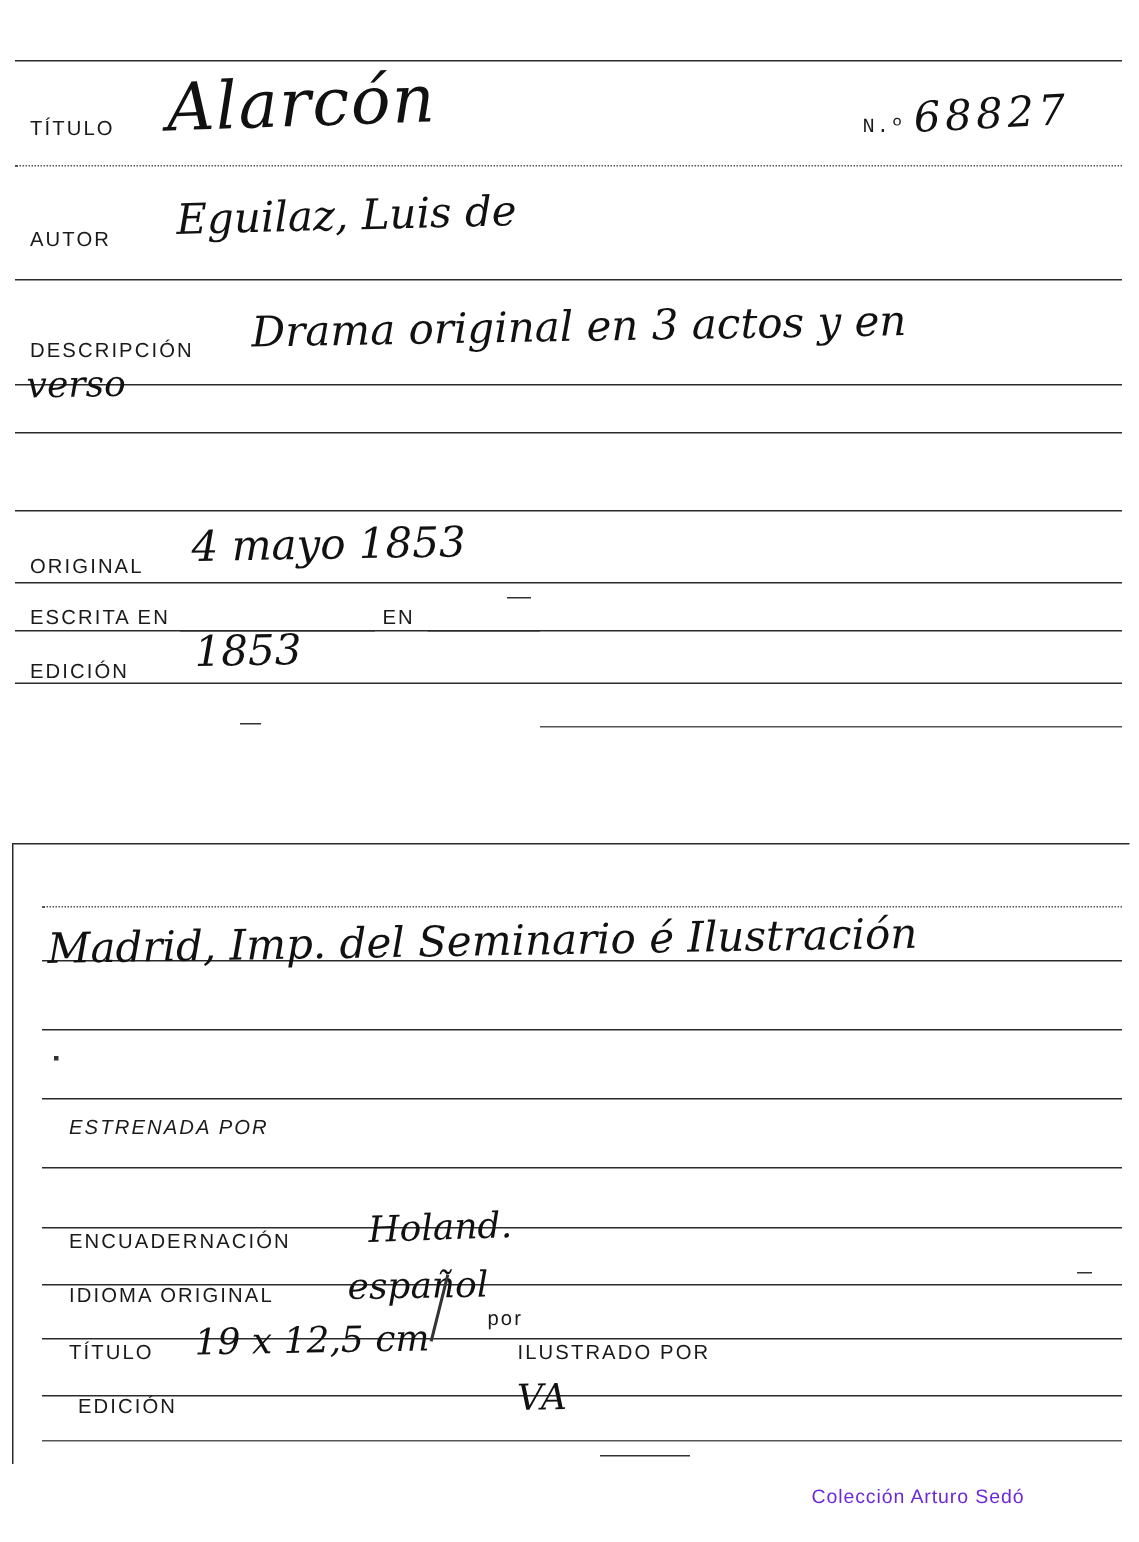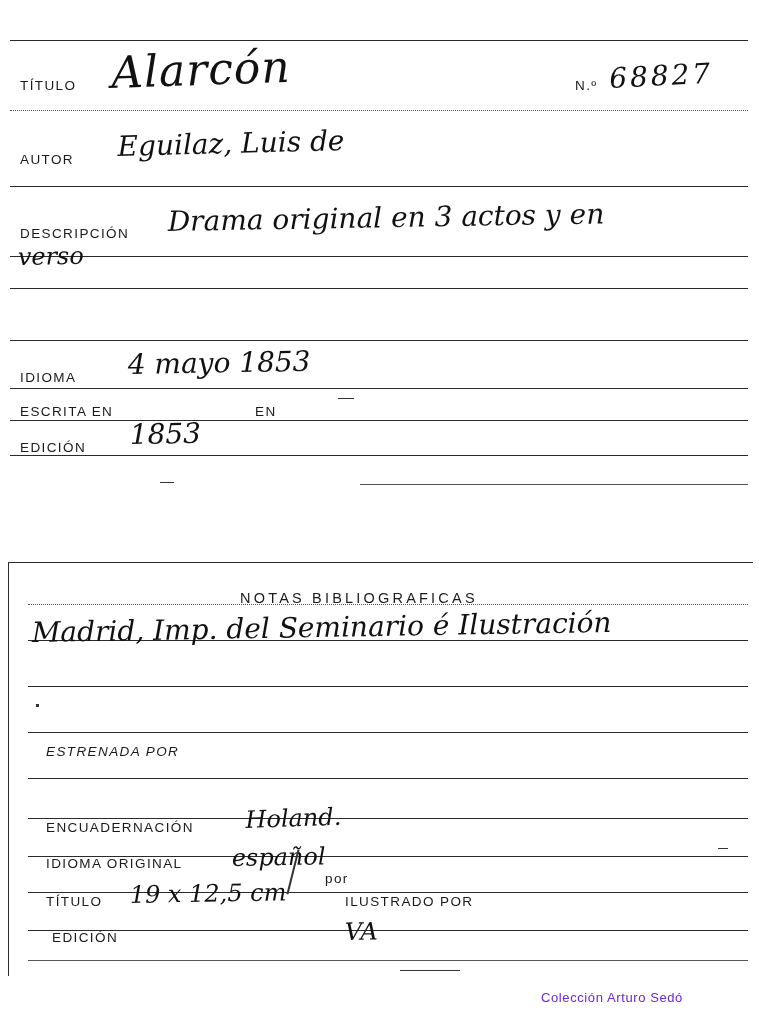--- a/index.html
+++ b/index.html
@@ -103,24 +103,24 @@
   <div class="rule" style="left:10px;  top:340px; width:738px;"></div>
   <div class="rule" style="left:10px;  top:388px; width:738px;"></div>
   <div class="rule" style="left:10px;  top:420px; width:738px;"></div>
   <div class="rule" style="left:10px;  top:455px; width:738px;"></div>
   <div class="rule thin" style="left:360px; top:484px; width:388px;"></div>
 
   <div class="rule" style="left:120px; top:420px; width:130px;"></div>
   <div class="rule" style="left:285px; top:420px; width:75px;"></div>
 
   <span class="lbl" style="left:20px; top:78px;">TÍTULO</span>
-  <span class="lbl" style="left:575px; top:78px;">N.º</span>
+  <span class="lbl" style="left:575px; top:78px;font-family:Liberation Mono, monospace;">N.º</span>
   <span class="lbl" style="left:20px; top:152px;">AUTOR</span>
   <span class="lbl" style="left:20px; top:226px;">DESCRIPCIÓN</span>
-  <span class="lbl" style="left:20px; top:370px;">IDIOMA</span>
+  <span class="lbl" style="left:20px; top:370px;">ORIGINAL</span>
   <span class="lbl" style="left:20px; top:404px;">ESCRITA EN</span>
   <span class="lbl" style="left:255px; top:404px;">EN</span>
   <span class="lbl" style="left:20px; top:440px;">EDICIÓN</span>
 
   <span class="hand h-title" style="left:112px; top:47px; transform: rotate(-2deg);">Alarcón</span>
   <span class="hand h-num" style="left:610px; top:62px; transform: rotate(-3deg);">68827</span>
   <span class="hand h-mid" style="left:118px; top:130px; transform: rotate(-1.5deg);">Eguilaz, Luis de</span>
   <span class="hand h-mid" style="left:168px; top:205px; transform: rotate(-1deg);">Drama original en 3 actos y en</span>
   <span class="hand h-sm" style="left:18px; top:243px; transform: rotate(-1deg);">verso</span>
   <span class="hand h-mid" style="left:128px; top:348px; transform: rotate(-1deg);">4 mayo 1853</span>
@@ -139,21 +139,20 @@
   <div class="rule" style="left:28px; top:84px;  width:720px;"></div>
   <div class="rule" style="left:28px; top:130px; width:720px;"></div>
   <div class="rule" style="left:28px; top:176px; width:720px;"></div>
   <div class="rule" style="left:28px; top:222px; width:720px;"></div>
   <div class="rule" style="left:28px; top:262px; width:720px;"></div>
   <div class="rule" style="left:28px; top:300px; width:720px;"></div>
   <div class="rule" style="left:28px; top:336px; width:720px;"></div>
   <div class="rule" style="left:28px; top:374px; width:720px;"></div>
   <div class="rule thin" style="left:28px; top:404px; width:720px;"></div>
 
-  <span class="notes-head" style="left:240px; top:34px;">NOTAS BIBLIOGRAFICAS</span>
 
   <span class="hand h-mid" style="left:32px; top:60px; transform: rotate(-1deg);">Madrid, Imp. del Seminario é Ilustración</span>
 
   <span class="lbl" style="left:46px; top:188px;font-style:italic;">ESTRENADA POR</span>
   <span class="lbl" style="left:46px; top:264px;">ENCUADERNACIÓN</span>
   <span class="lbl" style="left:46px; top:300px;">IDIOMA ORIGINAL</span>
   <span class="lbl" style="left:325px; top:315px;">por</span>
   <span class="lbl" style="left:46px; top:338px;">TÍTULO</span>
   <span class="lbl" style="left:345px; top:338px;">ILUSTRADO POR</span>
   <span class="lbl" style="left:52px; top:374px;">EDICIÓN</span>

